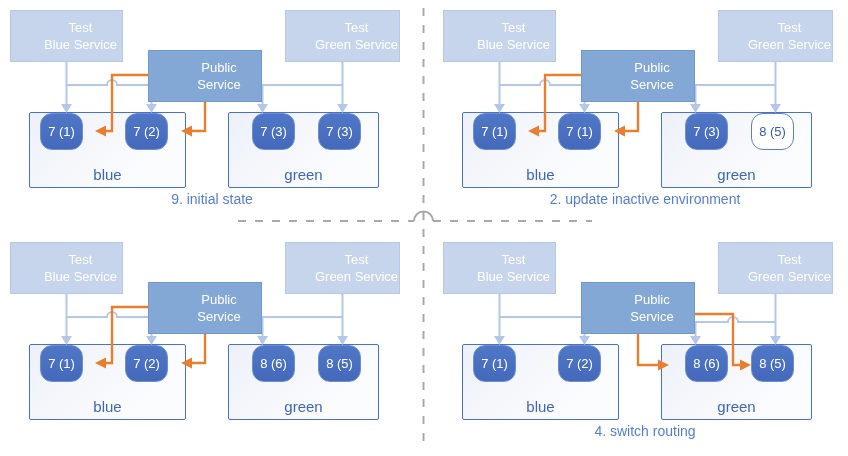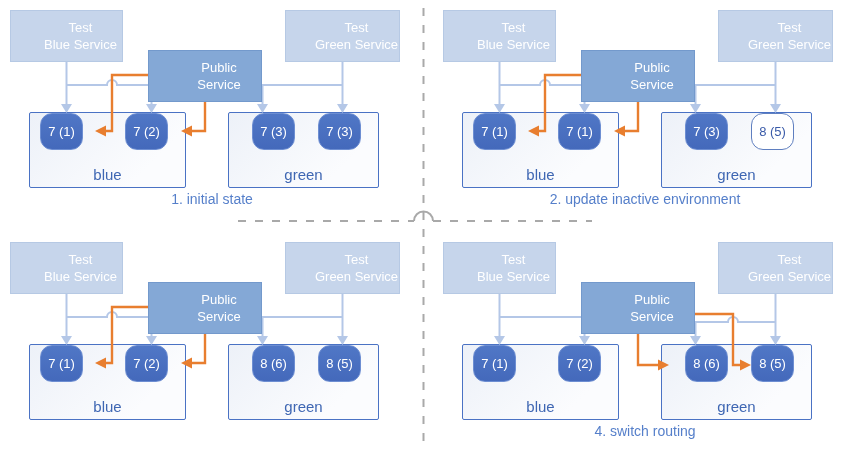--- a/index.html
+++ b/index.html
@@ -110,21 +110,21 @@
         <polygon class="ah-l" points="257,104 268,104 262.5,113"></polygon>
       </g>
       <g>
         <path class="wire-o" d="M205 62 V131 H192"></path>
         <polygon class="ah-o" points="181,131 192,125.5 192,136.5"></polygon>
         <path class="wire-o" d="M205 75 H112 V131 H106"></path>
         <polygon class="ah-o" points="95,131 106,125.5 106,136.5"></polygon>
       </g>
     </svg>
 
-    <div class="caption">1. initial state</div>
+    <div class="caption">9. initial state</div>
   </div>
 
   <div class="quadrant q2">
     <div class="svc light tb">
       <div>Test</div>
       <div>Blue Service</div>
     </div>
     <div class="svc public pb">
       <div>Public</div>
       <div>Service</div>

